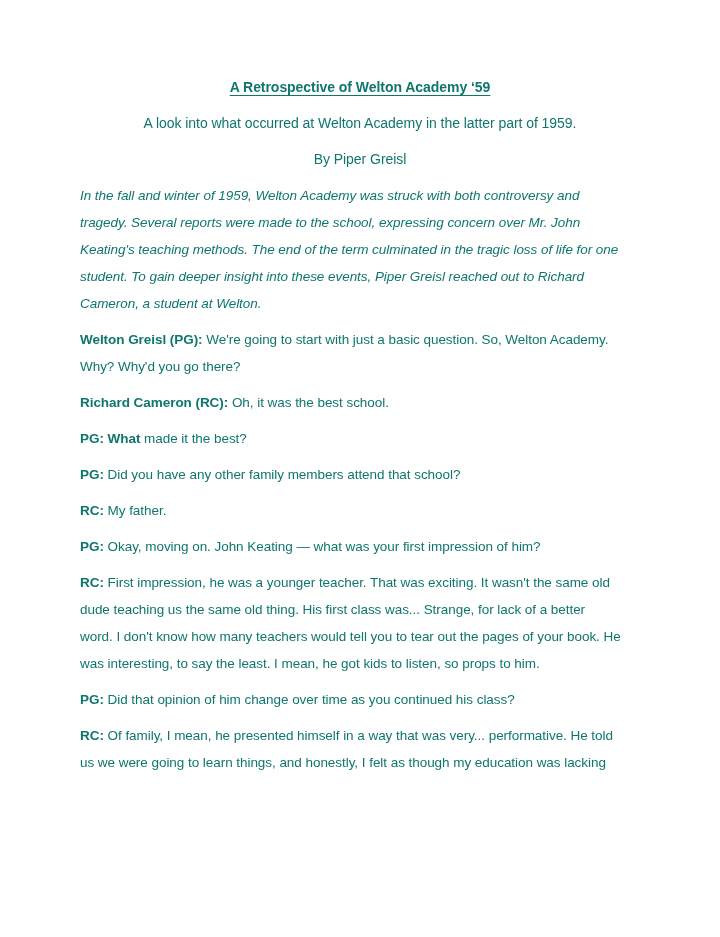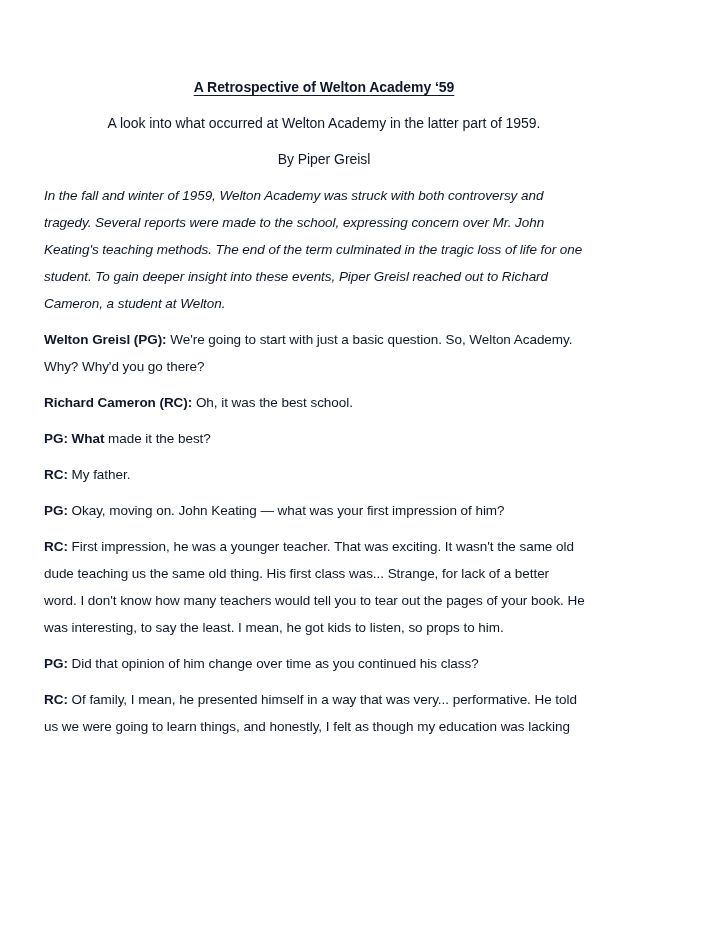--- a/index.html
+++ b/index.html
@@ -6,24 +6,24 @@
     margin: 0;
     padding: 0;
     background: #ffffff;
   }
   .page {
     position: relative;
     width: 720px;
     height: 937px;
     box-sizing: border-box;
     background: #ffffff;
-    padding: 74px 80px 0 44px;
+    padding: 74px 80px 0 80px;
     overflow: hidden;
     font-family: "Liberation Sans", "DejaVu Sans", sans-serif;
-    color: #0f172a;
+    color: #0f766e;
     font-size: 13.5px;
     letter-spacing: -0.05px;
   }
   .content {
     width: 560px;
   }
   .doc-title,
   .doc-subtitle,
   .doc-byline {
     text-align: center;
@@ -68,20 +68,21 @@
 Cameron, a student at Welton.</p>
     <div id="dialogue">
   <p class="para"><span class="speaker">Welton Greisl (PG):</span><span class="dialogue-text"> We're going to start with just a basic question. So, Welton Academy.
 Why? Why'd you go there?</span></p>
 
   <p class="para"><span class="speaker">Richard Cameron (RC):</span><span class="dialogue-text"> Oh, it was the best school.</span></p>
 
   <p class="para"><span class="speaker">PG: What</span><span class="dialogue-text"> made it the best?</span></p>
 
 
+  <p class="para"><span class="speaker">PG:</span><span class="dialogue-text"> Did you have any other family members attend that school?</span></p>
 
   <p class="para"><span class="speaker">RC:</span><span class="dialogue-text"> My father.</span></p>
 
   <p class="para"><span class="speaker">PG:</span><span class="dialogue-text"> Okay, moving on. John Keating — what was your first impression of him?</span></p>
 
   <p class="para"><span class="speaker">RC:</span><span class="dialogue-text"> First impression, he was a younger teacher. That was exciting. It wasn't the same old
 dude teaching us the same old thing. His first class was... Strange, for lack of a better
 word. I don't know how many teachers would tell you to tear out the pages of your book. He
 was interesting, to say the least. I mean, he got kids to listen, so props to him.</span></p>
 

